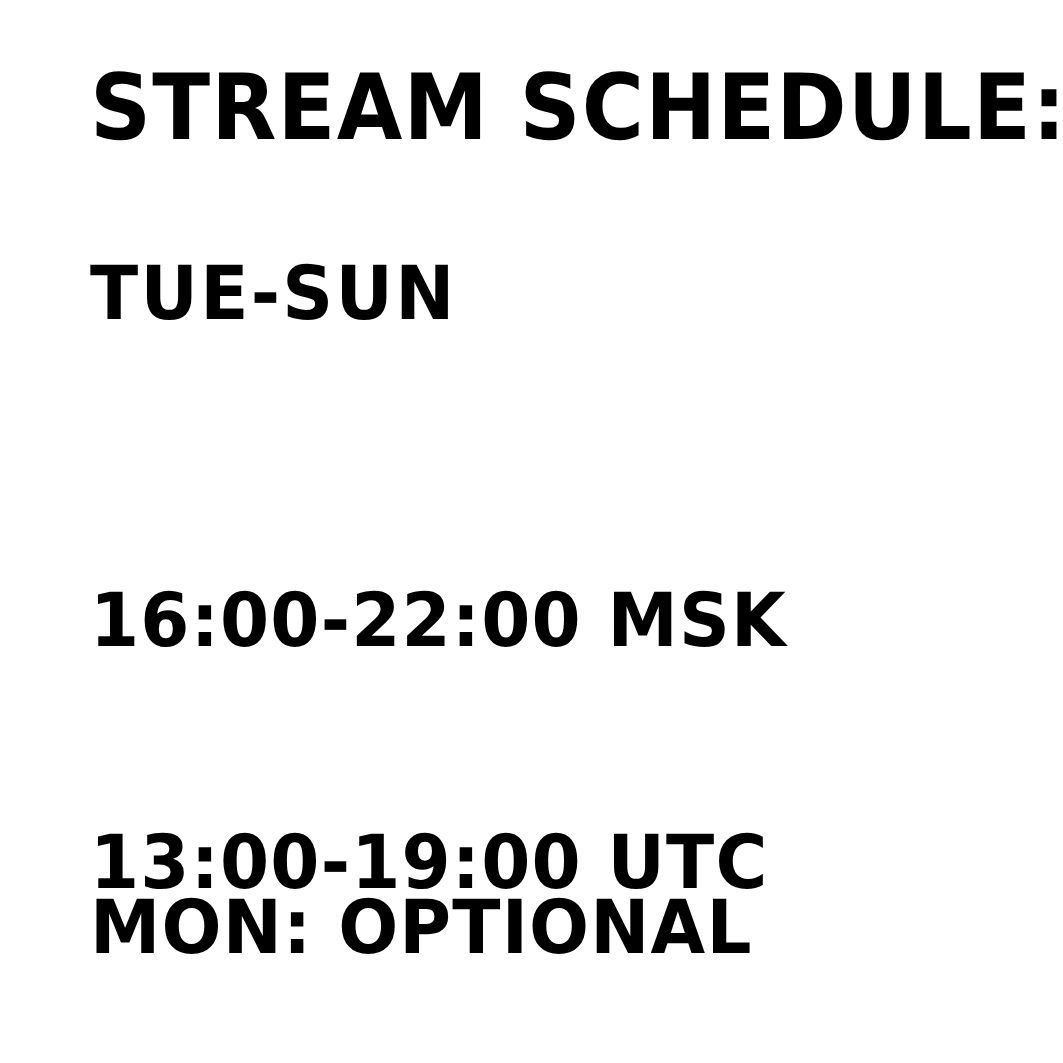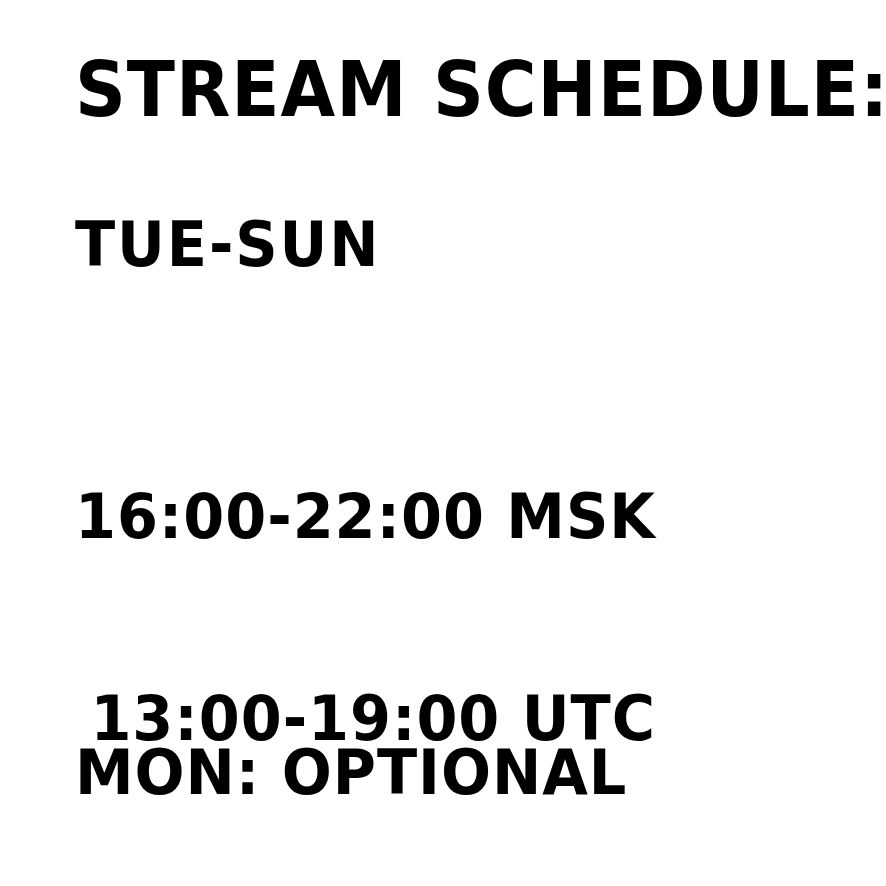--- a/index.html
+++ b/index.html
@@ -13,21 +13,20 @@
     font-family: "DejaVu Sans", sans-serif;
   }
 
   #card {
     position: relative;
     width: 886px;
     height: 886px;
     background: #ffffff;
     overflow: hidden;
     box-sizing: border-box;
-    text-align: right;
   }
 
   
   .hand {
     position: absolute;
     left: 75px;
     color: #000000;
     font-family: "DejaVu Sans", sans-serif;
     font-weight: 700;
     white-space: pre;

